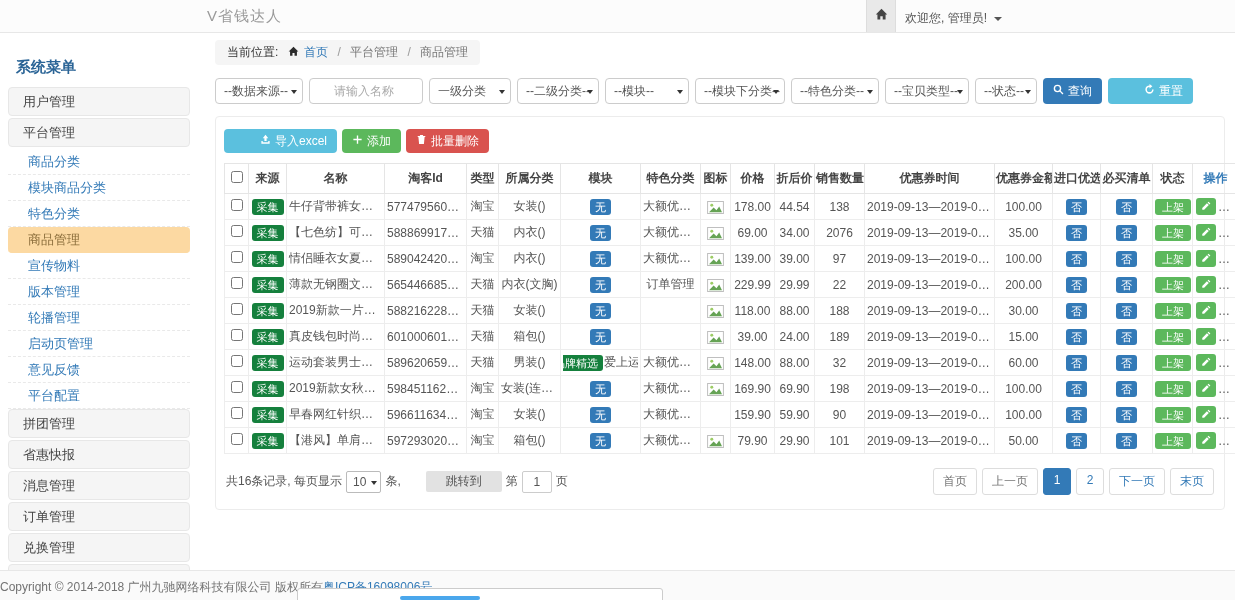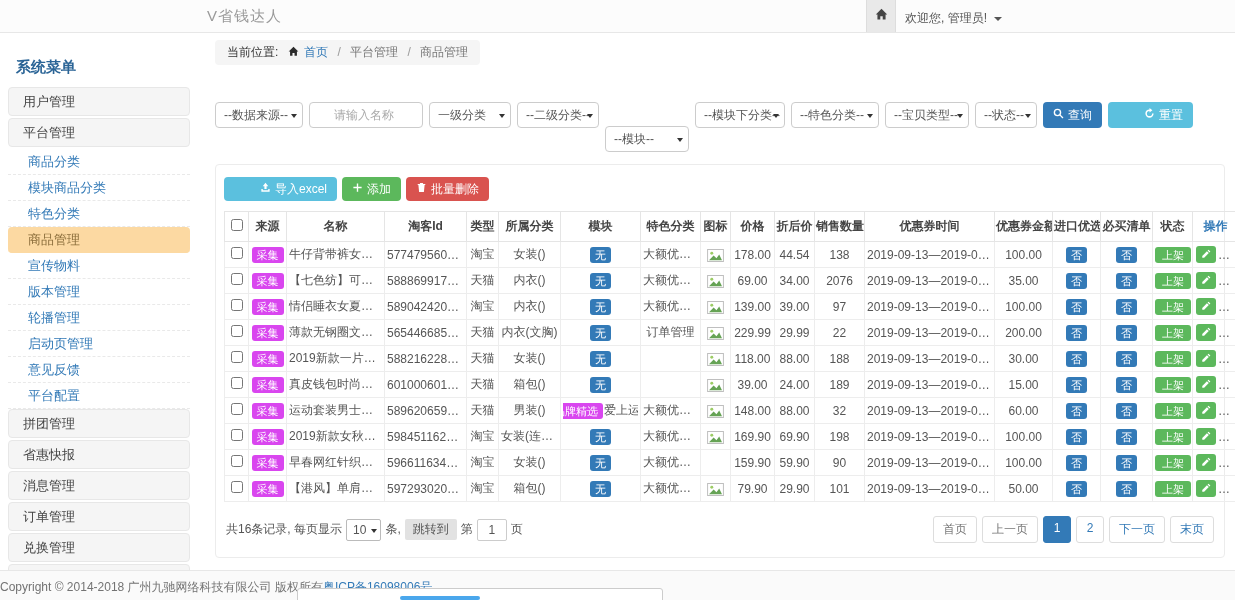--- a/index.html
+++ b/index.html
@@ -45,35 +45,35 @@
 
   .panel { margin:12px 0 0 5px; border:1px solid #ececec; border-radius:4px; background:#fff; padding:8px; }
   .toolbar { display:flex; justify-content:flex-start; gap:5px; padding:4px 0 10px 0; }
   .toolbar .btn { height:24px; font-size:12px; }
 
   table.grid { width:100%; table-layout:fixed; border-collapse:collapse; font-size:12px; }
   .grid th { border:1px solid #e5e5e5; padding:6px 1px; color:#444; font-weight:bold; text-align:center; white-space:nowrap; overflow:hidden; }
   .grid th.op-head { color:#337ab7; }
   .grid td { border:1px solid #ededed; padding:4px 2px; color:#555; text-align:center; white-space:nowrap; overflow:hidden; text-overflow:ellipsis; height:26px; }
   .badge { display:inline-block; border-radius:3px; color:#fff; font-size:11px; padding:2px 5px; line-height:12px; }
-  .bg-orange { background:#d946ef; }
+  .bg-orange { background:#15803d; }
   .bg-blue { background:#337ab7; cursor:pointer; }
   .bg-green { background:#5cb85c; cursor:pointer; padding:2px 7px; }
   .op-btn { display:inline-flex; align-items:center; justify-content:center; width:20px; height:17px; border-radius:3px; margin:0 1px; cursor:pointer; }
   .op-btn svg { width:10px; height:10px; fill:#fff; }
   .img-ph svg { width:17px; height:13px; vertical-align:middle; }
   .mod-wrap { display:flex; align-items:center; justify-content:center; gap:1px; overflow:hidden; }
   .mod-wrap .badge { flex:none; }
   .grid input[type="checkbox"] { width:12px; height:12px; cursor:pointer; }
 
   .pagebar { display:flex; justify-content:space-between; align-items:center; margin:14px 2px 6px 2px; font-size:12px; color:#555; }
   .pagebar .left { display:flex; align-items:center; gap:4px; }
   .mini-sel { position:relative; border:1px solid #bbb; border-radius:2px; height:22px; line-height:20px; padding:0 14px 0 6px; background:#fff; cursor:pointer; }
   .mini-sel .tri { position:absolute; right:3px; top:9px; width:0; height:0; border-left:3px solid transparent; border-right:3px solid transparent; border-top:4px solid #333; }
-  .jump-btn { background:#e2e2e2; color:#555; padding:2px 8px; border-radius:2px; cursor:pointer; }
+  .jump-btn { background:#e2e2e2; color:#555; padding:2px 20px; border-radius:2px; cursor:pointer;margin-left:21px; }
   .page-input { width:30px; height:22px; border:1px solid #ccc; border-radius:2px; text-align:center; font-size:12px; font-family:inherit; color:#555; }
   .pager { display:flex; gap:5px; }
   .pg { min-width:28px; text-align:center; border:1px solid #ddd; border-radius:3px; background:#fff; padding:4px 9px; cursor:pointer; color:#337ab7; }
   .pg.disabled { color:#777; cursor:default; }
   .pg.active { background:#337ab7; border-color:#337ab7; color:#fff; }
 
   
   .footer { position:absolute; left:0; right:0; bottom:0; height:30px; background:#fafafa; border-top:1px solid #e7e7e7; text-align:left; padding-top:8px; font-size:12px; color:#737373; }
   .footer a { color:#337ab7; text-decoration:none; cursor:pointer; }
   .tooltip-box { position:absolute; left:297px; top:588px; width:366px; height:20px; background:#fff; border:1px solid #ccc; border-radius:3px; }
@@ -132,21 +132,21 @@
       <span class="muted">平台管理</span>
       <span class="sep">/</span>
       <span class="muted">商品管理</span>
     </div>
 
     <div class="filters" id="filter-row">
         <div class="sel" style="width: 88px;"><span>--数据来源--</span><span class="tri"></span></div>
         <input class="txt-input" placeholder="请输入名称" style="width: 114px;">
         <div class="sel" style="width: 82px;"><span>一级分类</span><span class="tri"></span></div>
         <div class="sel" style="width: 82px;"><span>--二级分类--</span><span class="tri"></span></div>
-        <div class="sel" style="width: 84px; margin-top: 48px;"><span>--模块--</span><span class="tri"></span></div>
+        <div class="sel" style="width: 84px;"><span>--模块--</span><span class="tri"></span></div>
         <div class="sel" style="width: 90px;"><span>--模块下分类--</span><span class="tri"></span></div>
         <div class="sel" style="width: 88px;"><span>--特色分类--</span><span class="tri"></span></div>
         <div class="sel" style="width: 84px;"><span>--宝贝类型--</span><span class="tri"></span></div>
         <div class="sel" style="width: 62px;"><span>--状态--</span><span class="tri"></span></div>
         <button class="btn btn-primary">
           <span><svg viewBox="0 0 16 16">
               <circle cx="6.5" cy="6.5" r="4.5" fill="none" stroke="#fff" stroke-width="2"></circle>
               <line x1="10" y1="10" x2="14.5" y2="14.5" stroke="#fff" stroke-width="2"></line>
             </svg></span>
           <span>查询</span>

